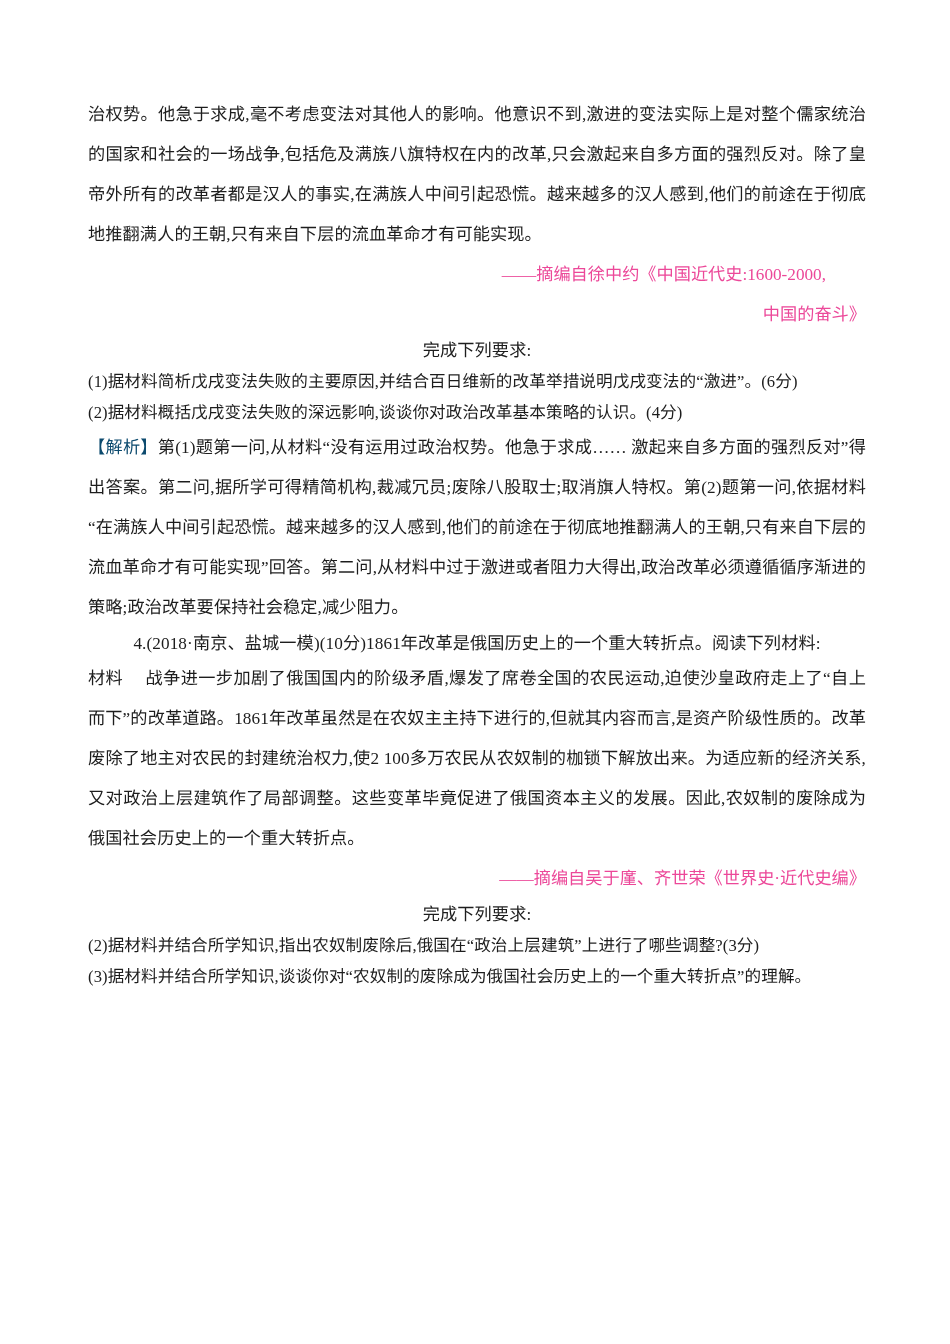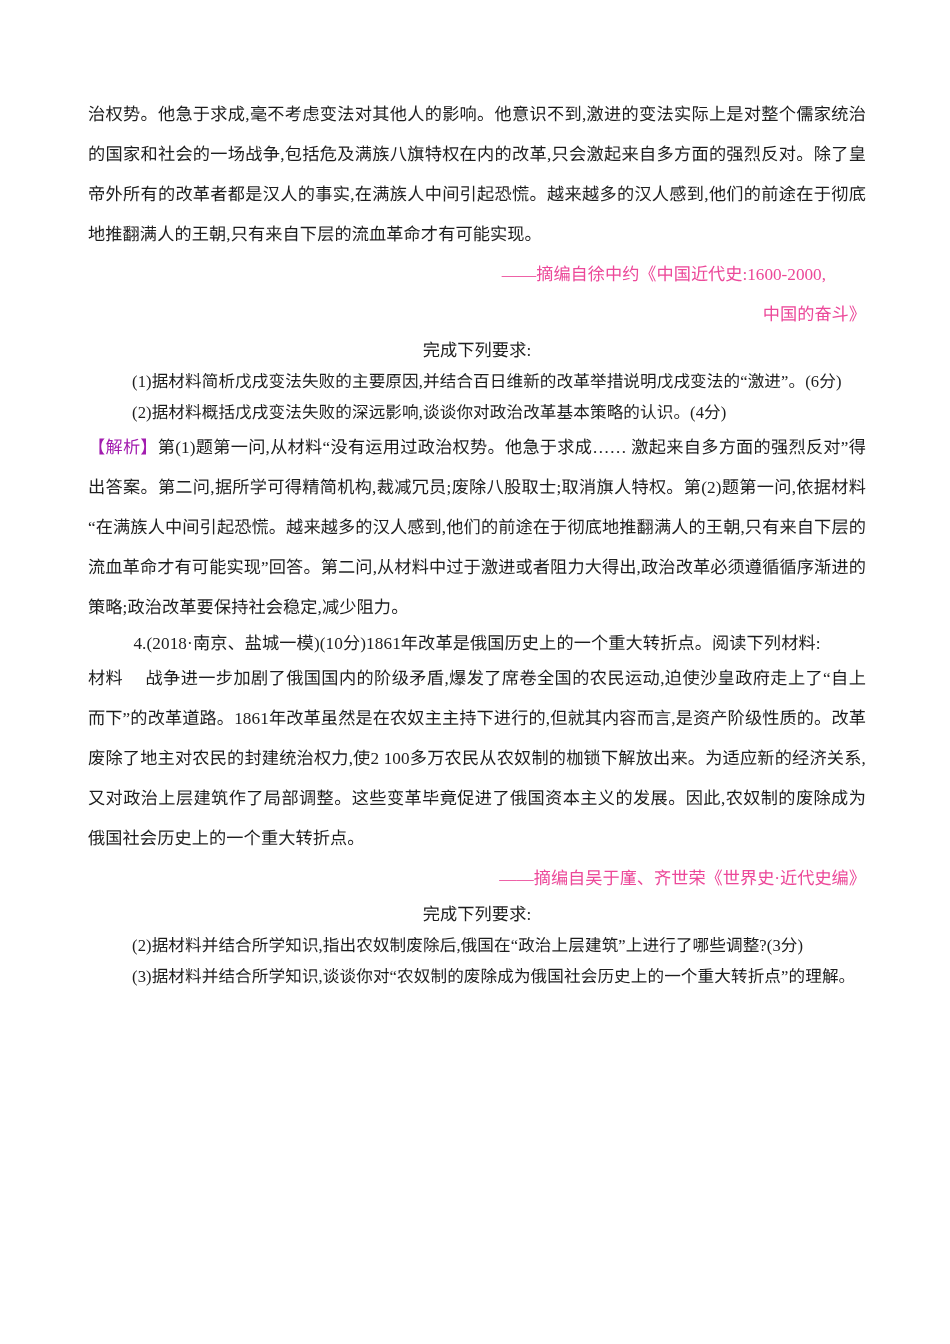--- a/index.html
+++ b/index.html
@@ -37,21 +37,20 @@
     color: #1d1d1d;
     margin: 0;
   }
   .para.loose {
     line-height: 40px;
   }
   .para.q-line {
     font-size: 16.6px;
     line-height: 31px;
     text-align: left;
-    margin-left: 44px;
   }
   .para.prompt {
     font-size: 17.2px;
     line-height: 31px;
     text-align: center;
   }
   .cite {
     font-size: 17.2px;
     line-height: 40px;
     text-align: right;
@@ -59,21 +58,21 @@
     color: #ec4899;
   }
   .cite.indent-cite {
     padding-right: 40px;
   }
   .cite.second {
     padding-right: 0;
   }
 
   .red {
-    color: #a21caf;
+    color: #0c4a6e;
   }
 
   .matl-label {
     letter-spacing: 0.1px;
   }
   .matl-gap {
     display: inline-block;
     width: 22px;
   }
   .answers .para {

